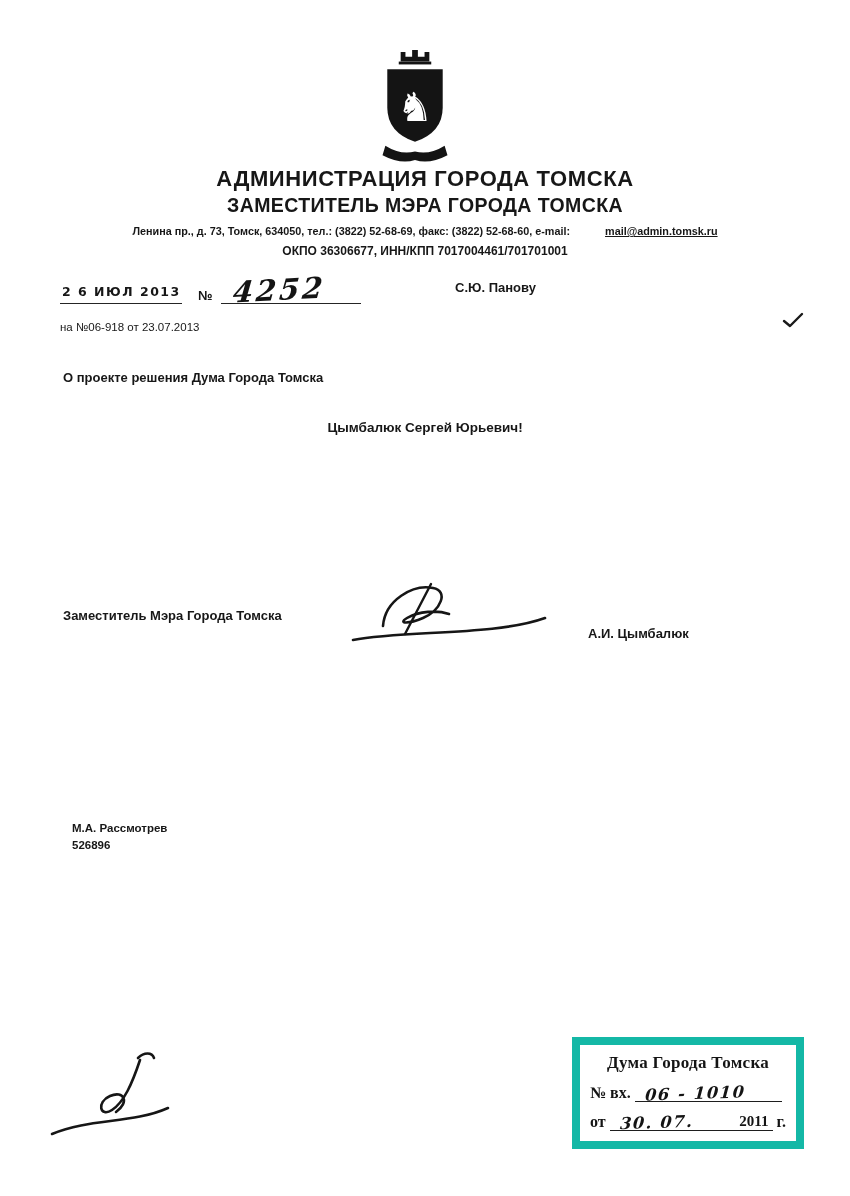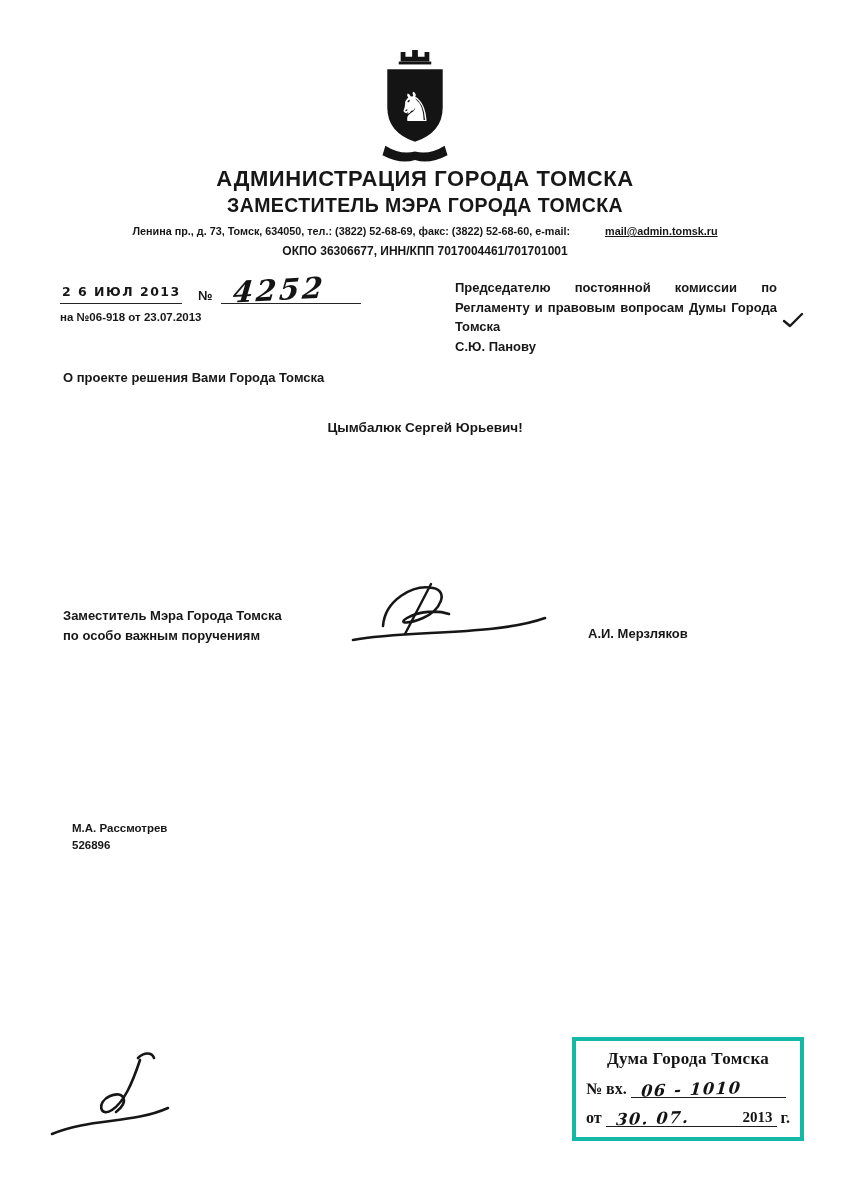--- a/index.html
+++ b/index.html
@@ -33,21 +33,21 @@
     font-size:12.5px; font-weight:bold; letter-spacing:1.5px; white-space:nowrap;
   }
   .num-label { margin:0 8px 1px 16px; font-size:13px; font-weight:bold; }
   .num-cell { width:140px; border-bottom:1.6px solid #252525; position:relative; height:100%; }
   .hand { font-family:"DejaVu Serif", serif; font-style:italic; font-weight:bold; color:#141414; }
   .hand-number {
     position:absolute; left:12px; bottom:-4px;
     font-size:29px; letter-spacing:3px; white-space:nowrap;
     transform:rotate(-3deg) skewX(-8deg);
   }
-  .reply-ref { margin-top:7px; font-size:11.5px; font-weight:bold; }
+  .reply-ref { margin-top:17px; font-size:11.5px; font-weight:normal; }
 
   
   .addressee { left:455px; top:278px; width:322px; font-size:13px; font-weight:bold; line-height:1.5; }
   .addressee .just { text-align:justify; }
   .check-mark { left:782px; top:312px; width:22px; height:16px; }
 
   
   .subject { left:63px; top:370px; font-size:13px; font-weight:bold; }
   .salutation { top:420px; font-size:13.5px; font-weight:bold; }
   .body-text {
@@ -63,21 +63,21 @@
 
   
   .executor { left:72px; top:820px; font-size:11.5px; font-weight:bold; line-height:1.45; }
 
   
   .scribble-svg { left:40px; top:1050px; width:150px; height:100px; }
 
   
   .stamp {
     left:572px; top:1037px; width:232px;
-    border:4px solid #14b8a6;
+    border:8px solid #14b8a6;
     padding:8px 10px 10px 10px;
     font-family:"Liberation Serif", serif;
     color:#141414;
   }
   .stamp-org { font-size:17px; font-weight:bold; text-align:center; letter-spacing:0.3px; }
   .stamp-row { display:flex; align-items:flex-end; margin-top:7px; }
   .stamp-label { font-size:16px; font-weight:bold; white-space:nowrap; }
   .stamp-line { flex:1; border-bottom:1.6px solid #1e1e1e; margin:0 4px; position:relative; height:22px; }
   .hand-stamp {
     position:absolute; left:10px; bottom:-2px;
@@ -111,40 +111,38 @@
       </span>
       <span class="num-label">№</span>
       <span class="num-cell">
         <span class="hand hand-number">4252</span>
       </span>
     </div>
     <div class="reply-ref">на №06-918 от 23.07.2013</div>
   </div>
 
   <div class="abs addressee">
-    <div class="just">Председателю постоянной комиссии по Регламенту и правовым вопросам Думы Города Томска</div>
     <div>С.Ю. Панову</div>
   </div>
   <svg class="abs check-mark" viewBox="0 0 22 16">
     <path d="M2,9 L8,14 L20,2" fill="none" stroke="#1a1a1a" stroke-width="2.4" stroke-linecap="round" stroke-linejoin="round"></path>
   </svg>
 
-  <div class="abs subject">О проекте решения Вами Города Томска</div>
+  <div class="abs subject">О проекте решения Дума Города Томска</div>
   <div class="abs center salutation">Цымбалюк Сергей Юрьевич!</div>
 
   <div class="abs sig-position">
     <div>Заместитель Мэра Города Томска</div>
-    <div>по особо важным поручениям</div>
   </div>
   <svg class="abs sig-svg" viewBox="0 0 210 70">
     <path d="M38,46 C40,20 68,4 88,8 C104,11 96,30 78,38 C64,44 52,44 62,38 C74,31 92,30 104,34" fill="none" stroke="#161616" stroke-width="2.6" stroke-linecap="round"></path>
     <path d="M86,4 L60,54" fill="none" stroke="#161616" stroke-width="2.4" stroke-linecap="round"></path>
     <path d="M8,60 C60,50 150,56 200,38" fill="none" stroke="#161616" stroke-width="2.6" stroke-linecap="round"></path>
   </svg>
-  <div class="abs sig-name">А.И. Мерзляков</div>
+  <div class="abs sig-name">А.И. Цымбалюк</div>
 
   <div class="abs executor">
     <div>М.А. Рассмотрев</div>
     <div>526896</div>
   </div>
 
   <svg class="abs scribble-svg" viewBox="0 0 150 100">
     <path d="M98,8 C104,2 112,2 114,8" fill="none" stroke="#161616" stroke-width="2.6" stroke-linecap="round"></path>
     <path d="M100,10 C92,34 84,52 72,60 C60,68 56,52 70,46 C84,40 90,52 76,62" fill="none" stroke="#161616" stroke-width="2.6" stroke-linecap="round"></path>
     <path d="M12,84 C50,68 92,74 128,58" fill="none" stroke="#161616" stroke-width="2.6" stroke-linecap="round"></path>
@@ -155,19 +153,19 @@
     <div class="stamp-row">
       <span class="stamp-label">№ вх.</span>
       <span class="stamp-line">
         <span class="hand hand-stamp">06 - 1010</span>
       </span>
     </div>
     <div class="stamp-row">
       <span class="stamp-label">от</span>
       <span class="stamp-line">
         <span class="hand hand-stamp">30. 07.</span>
-        <span class="stamp-year">2013</span>
+        <span class="stamp-year">2011</span>
       </span>
       <span class="stamp-label">г.</span>
     </div>
   </div>
 
 </div>
 
 </body></html>

